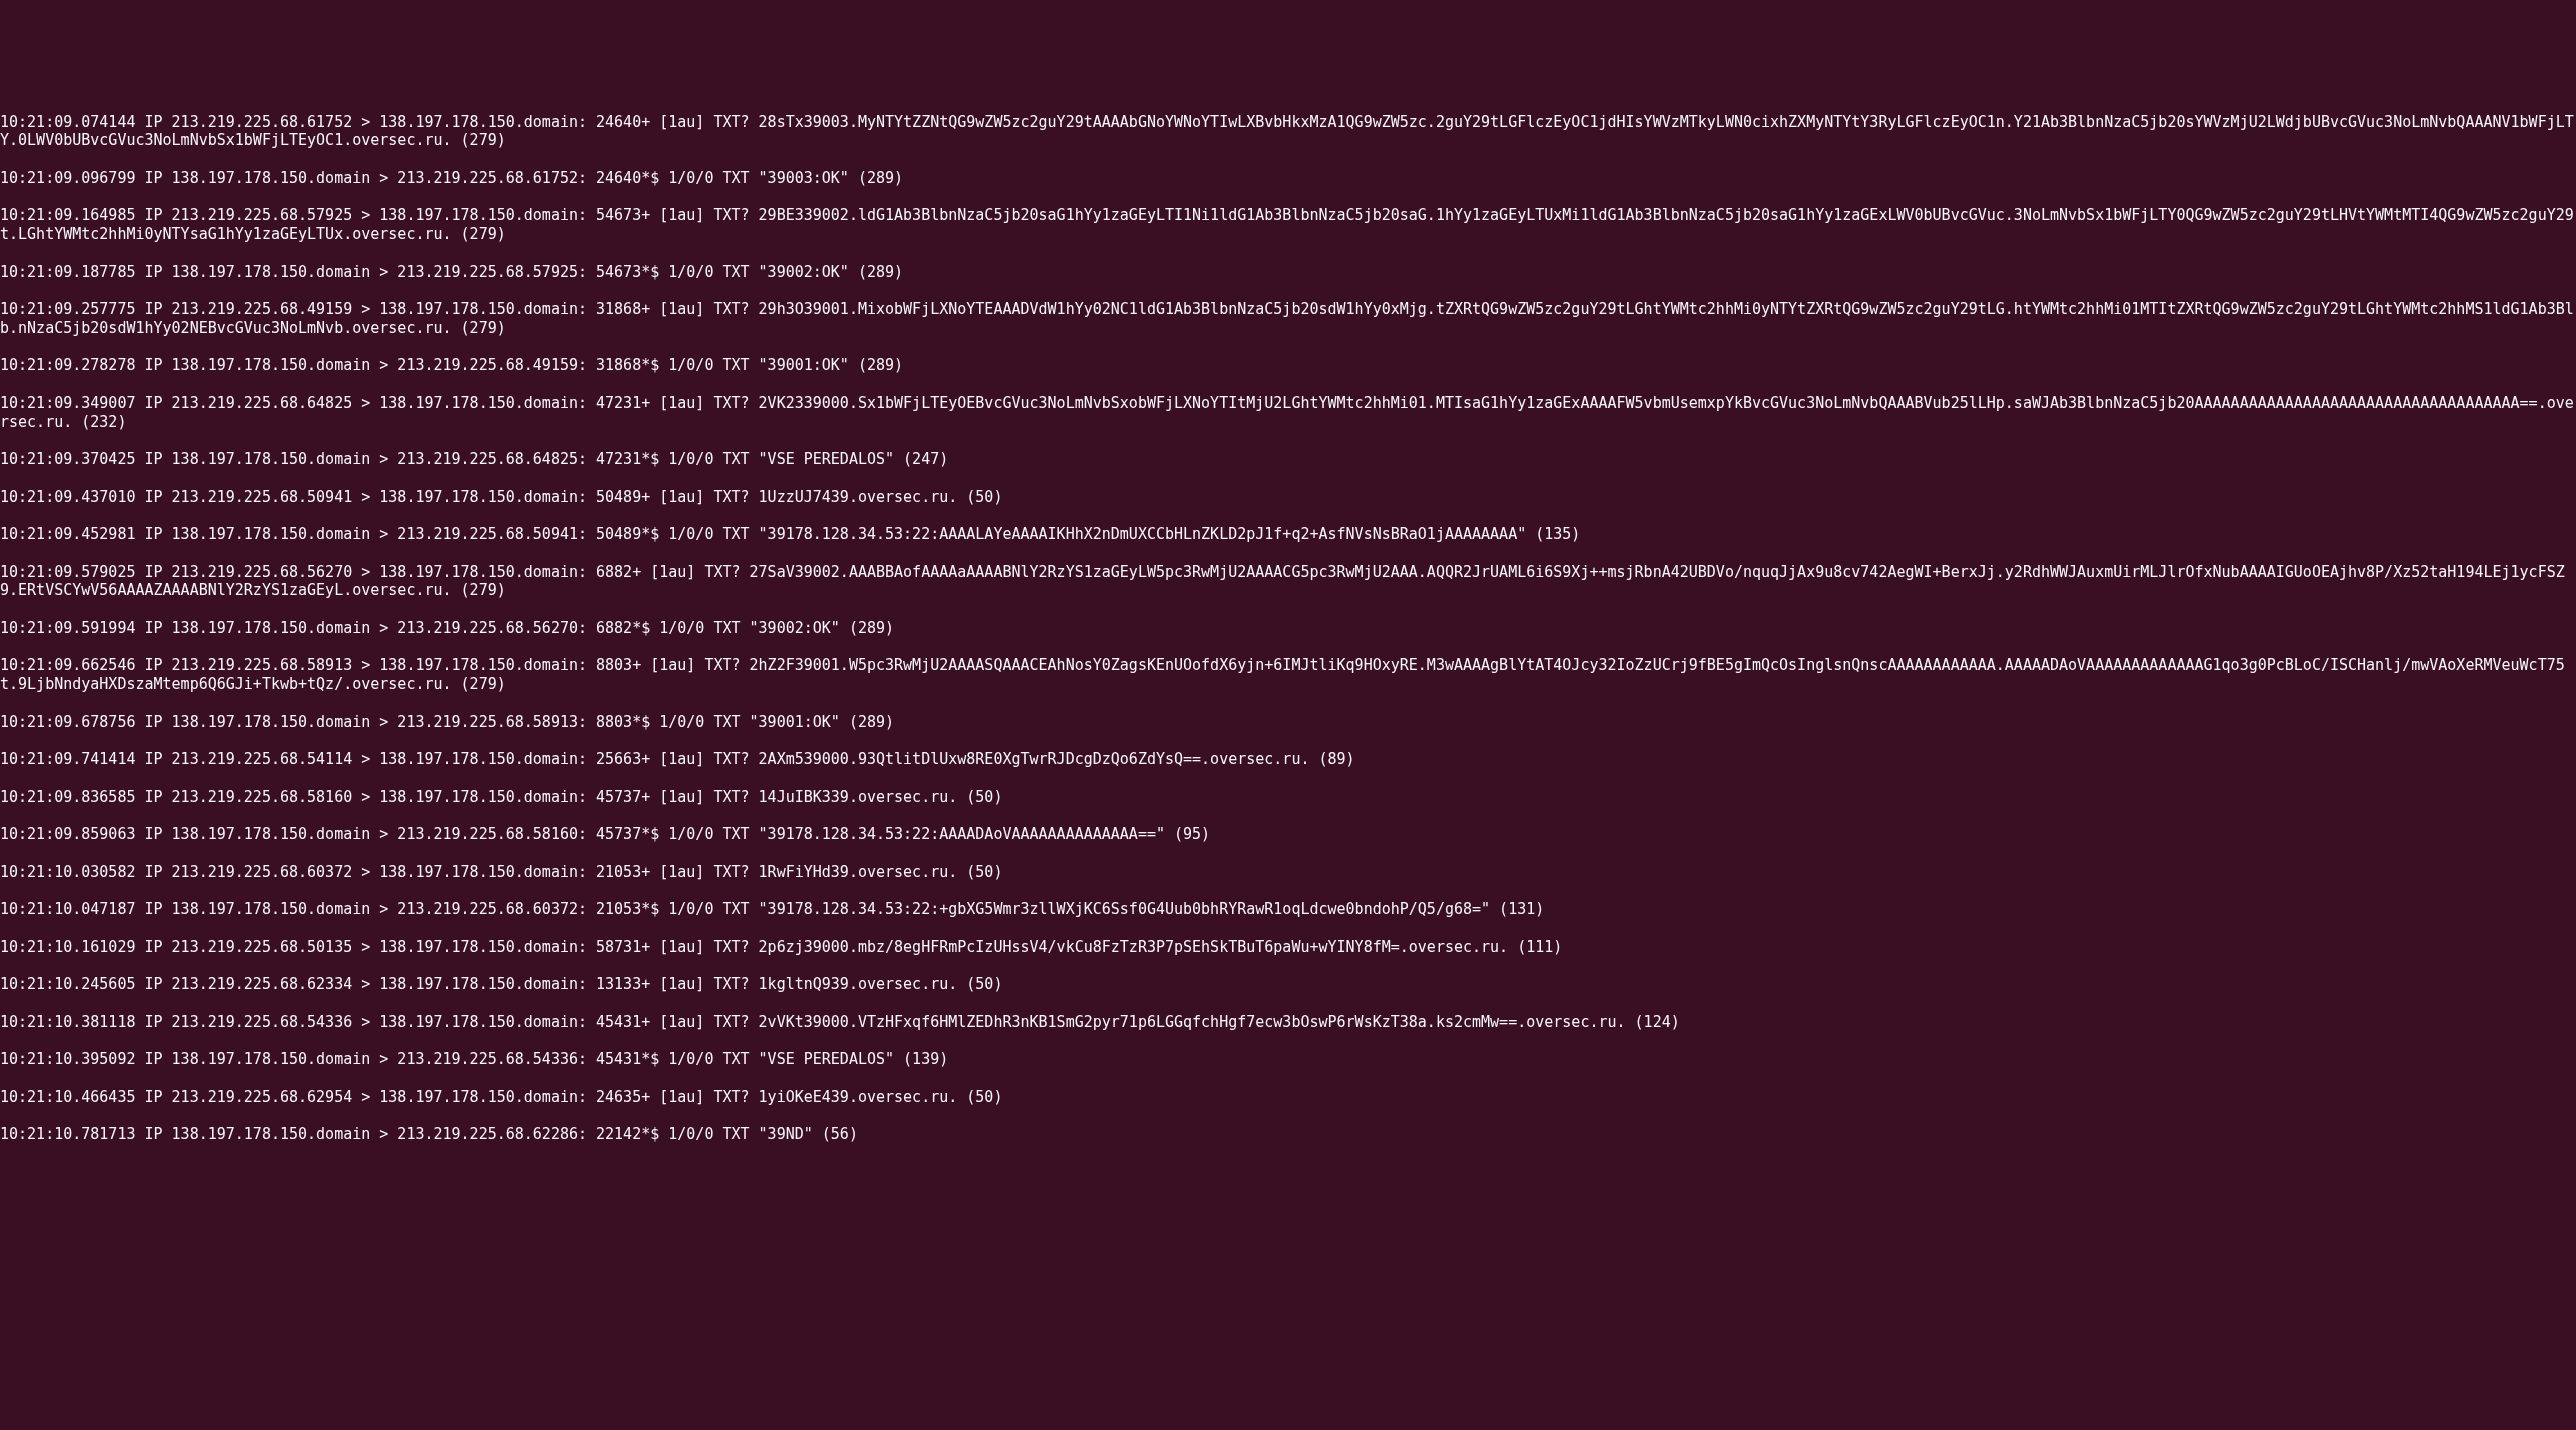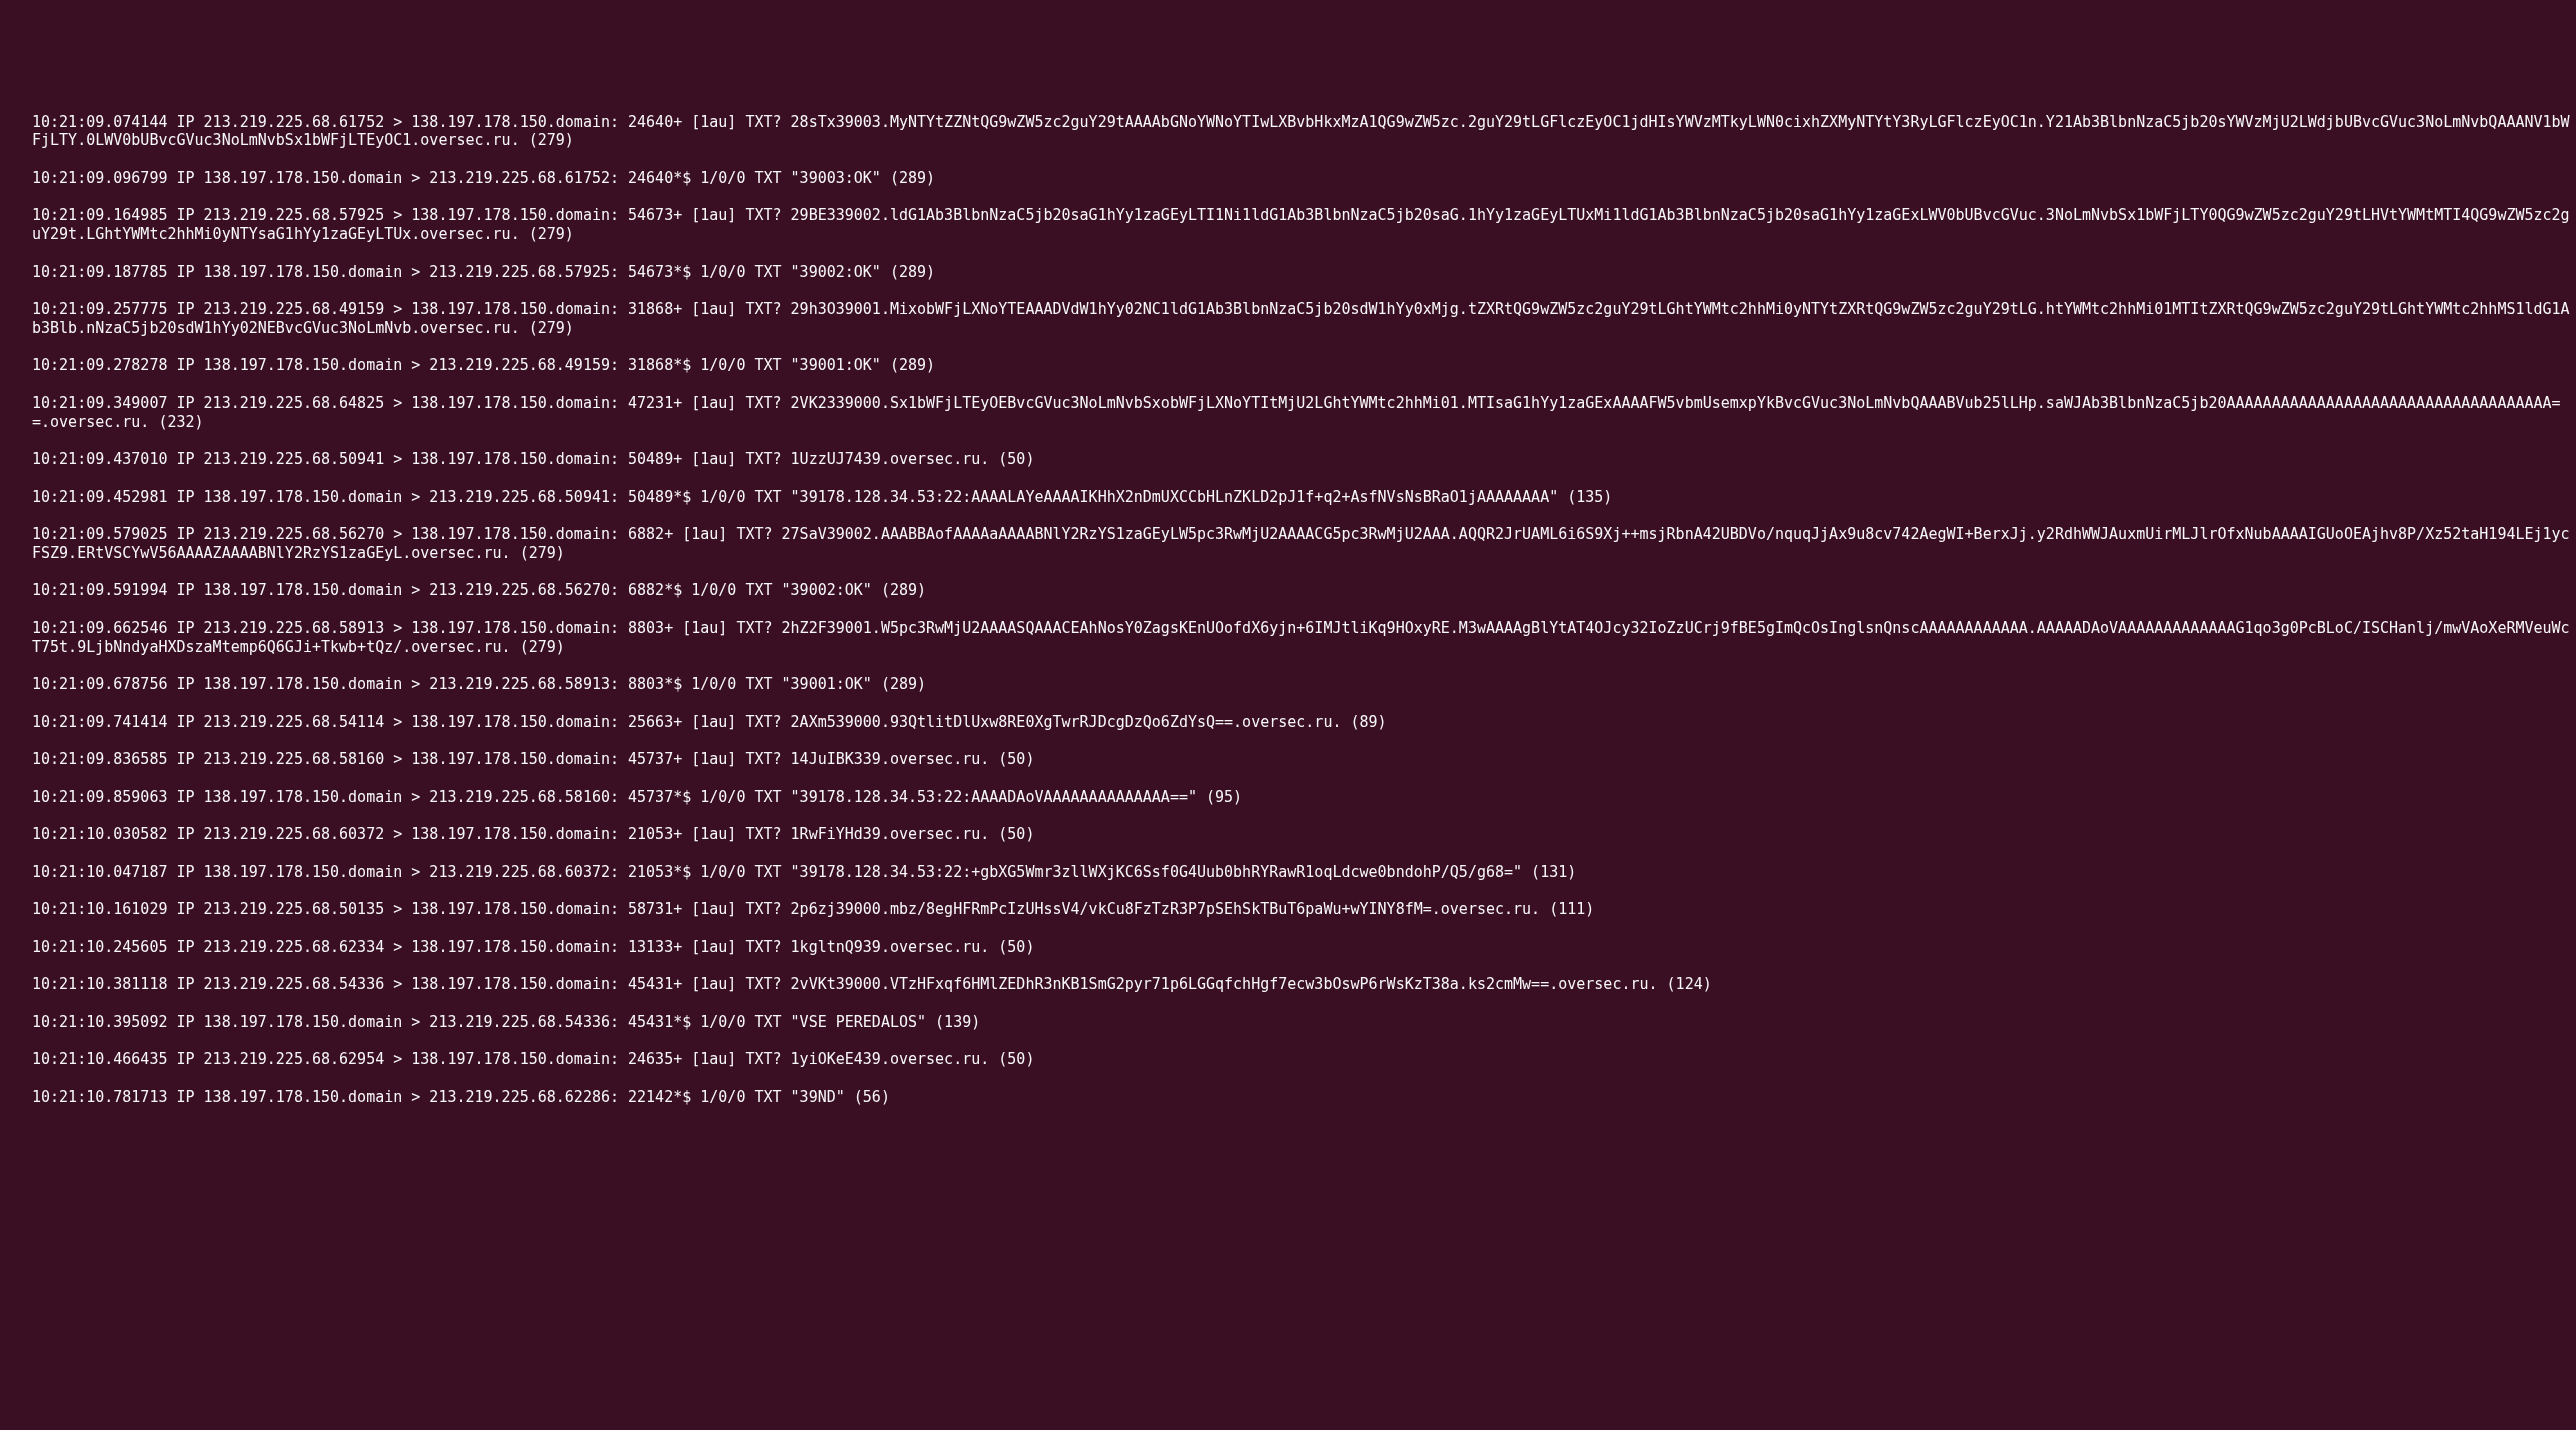--- a/index.html
+++ b/index.html
@@ -11,36 +11,36 @@
     font-size: 15px;
     line-height: 1.25;
     white-space: pre-wrap;
     word-break: break-all;
   }
   .terminal {
     padding: 0;
   }
   .log-line {
     display: block;
-    margin-left: 32px;
   }
 </style>
 </head>
 <body>
 
 
 
 <div class="terminal">
 <span class="log-line">10:21:09.074144 IP 213.219.225.68.61752 &gt; 138.197.178.150.domain: 24640+ [1au] TXT? 28sTx39003.MyNTYtZZNtQG9wZW5zc2guY29tAAAAbGNoYWNoYTIwLXBvbHkxMzA1QG9wZW5zc.2guY29tLGFlczEyOC1jdHIsYWVzMTkyLWN0cixhZXMyNTYtY3RyLGFlczEyOC1n.Y21Ab3BlbnNzaC5jb20sYWVzMjU2LWdjbUBvcGVuc3NoLmNvbQAAANV1bWFjLTY.0LWV0bUBvcGVuc3NoLmNvbSx1bWFjLTEyOC1.oversec.ru. (279)</span>
 <span class="log-line">10:21:09.096799 IP 138.197.178.150.domain &gt; 213.219.225.68.61752: 24640*$ 1/0/0 TXT "39003:OK" (289)</span>
 <span class="log-line">10:21:09.164985 IP 213.219.225.68.57925 &gt; 138.197.178.150.domain: 54673+ [1au] TXT? 29BE339002.ldG1Ab3BlbnNzaC5jb20saG1hYy1zaGEyLTI1Ni1ldG1Ab3BlbnNzaC5jb20saG.1hYy1zaGEyLTUxMi1ldG1Ab3BlbnNzaC5jb20saG1hYy1zaGExLWV0bUBvcGVuc.3NoLmNvbSx1bWFjLTY0QG9wZW5zc2guY29tLHVtYWMtMTI4QG9wZW5zc2guY29t.LGhtYWMtc2hhMi0yNTYsaG1hYy1zaGEyLTUx.oversec.ru. (279)</span>
 <span class="log-line">10:21:09.187785 IP 138.197.178.150.domain &gt; 213.219.225.68.57925: 54673*$ 1/0/0 TXT "39002:OK" (289)</span>
 <span class="log-line">10:21:09.257775 IP 213.219.225.68.49159 &gt; 138.197.178.150.domain: 31868+ [1au] TXT? 29h3O39001.MixobWFjLXNoYTEAAADVdW1hYy02NC1ldG1Ab3BlbnNzaC5jb20sdW1hYy0xMjg.tZXRtQG9wZW5zc2guY29tLGhtYWMtc2hhMi0yNTYtZXRtQG9wZW5zc2guY29tLG.htYWMtc2hhMi01MTItZXRtQG9wZW5zc2guY29tLGhtYWMtc2hhMS1ldG1Ab3Blb.nNzaC5jb20sdW1hYy02NEBvcGVuc3NoLmNvb.oversec.ru. (279)</span>
 <span class="log-line">10:21:09.278278 IP 138.197.178.150.domain &gt; 213.219.225.68.49159: 31868*$ 1/0/0 TXT "39001:OK" (289)</span>
 <span class="log-line">10:21:09.349007 IP 213.219.225.68.64825 &gt; 138.197.178.150.domain: 47231+ [1au] TXT? 2VK2339000.Sx1bWFjLTEyOEBvcGVuc3NoLmNvbSxobWFjLXNoYTItMjU2LGhtYWMtc2hhMi01.MTIsaG1hYy1zaGExAAAAFW5vbmUsemxpYkBvcGVuc3NoLmNvbQAAABVub25lLHp.saWJAb3BlbnNzaC5jb20AAAAAAAAAAAAAAAAAAAAAAAAAAAAAAAAAAAA==.oversec.ru. (232)</span>
+<span class="log-line">10:21:09.370425 IP 138.197.178.150.domain &gt; 213.219.225.68.64825: 47231*$ 1/0/0 TXT "VSE PEREDALOS" (247)</span>
 <span class="log-line">10:21:09.437010 IP 213.219.225.68.50941 &gt; 138.197.178.150.domain: 50489+ [1au] TXT? 1UzzUJ7439.oversec.ru. (50)</span>
 <span class="log-line">10:21:09.452981 IP 138.197.178.150.domain &gt; 213.219.225.68.50941: 50489*$ 1/0/0 TXT "39178.128.34.53:22:AAAALAYeAAAAIKHhX2nDmUXCCbHLnZKLD2pJ1f+q2+AsfNVsNsBRaO1jAAAAAAAA" (135)</span>
 <span class="log-line">10:21:09.579025 IP 213.219.225.68.56270 &gt; 138.197.178.150.domain: 6882+ [1au] TXT? 27SaV39002.AAABBAofAAAAaAAAABNlY2RzYS1zaGEyLW5pc3RwMjU2AAAACG5pc3RwMjU2AAA.AQQR2JrUAML6i6S9Xj++msjRbnA42UBDVo/nquqJjAx9u8cv742AegWI+BerxJj.y2RdhWWJAuxmUirMLJlrOfxNubAAAAIGUoOEAjhv8P/Xz52taH194LEj1ycFSZ9.ERtVSCYwV56AAAAZAAAABNlY2RzYS1zaGEyL.oversec.ru. (279)</span>
 <span class="log-line">10:21:09.591994 IP 138.197.178.150.domain &gt; 213.219.225.68.56270: 6882*$ 1/0/0 TXT "39002:OK" (289)</span>
 <span class="log-line">10:21:09.662546 IP 213.219.225.68.58913 &gt; 138.197.178.150.domain: 8803+ [1au] TXT? 2hZ2F39001.W5pc3RwMjU2AAAASQAAACEAhNosY0ZagsKEnUOofdX6yjn+6IMJtliKq9HOxyRE.M3wAAAAgBlYtAT4OJcy32IoZzUCrj9fBE5gImQcOsInglsnQnscAAAAAAAAAAAA.AAAAADAoVAAAAAAAAAAAAAG1qo3g0PcBLoC/ISCHanlj/mwVAoXeRMVeuWcT75t.9LjbNndyaHXDszaMtemp6Q6GJi+Tkwb+tQz/.oversec.ru. (279)</span>
 <span class="log-line">10:21:09.678756 IP 138.197.178.150.domain &gt; 213.219.225.68.58913: 8803*$ 1/0/0 TXT "39001:OK" (289)</span>
 <span class="log-line">10:21:09.741414 IP 213.219.225.68.54114 &gt; 138.197.178.150.domain: 25663+ [1au] TXT? 2AXm539000.93QtlitDlUxw8RE0XgTwrRJDcgDzQo6ZdYsQ==.oversec.ru. (89)</span>
 <span class="log-line">10:21:09.836585 IP 213.219.225.68.58160 &gt; 138.197.178.150.domain: 45737+ [1au] TXT? 14JuIBK339.oversec.ru. (50)</span>
 <span class="log-line">10:21:09.859063 IP 138.197.178.150.domain &gt; 213.219.225.68.58160: 45737*$ 1/0/0 TXT "39178.128.34.53:22:AAAADAoVAAAAAAAAAAAAAA==" (95)</span>
 <span class="log-line">10:21:10.030582 IP 213.219.225.68.60372 &gt; 138.197.178.150.domain: 21053+ [1au] TXT? 1RwFiYHd39.oversec.ru. (50)</span>

